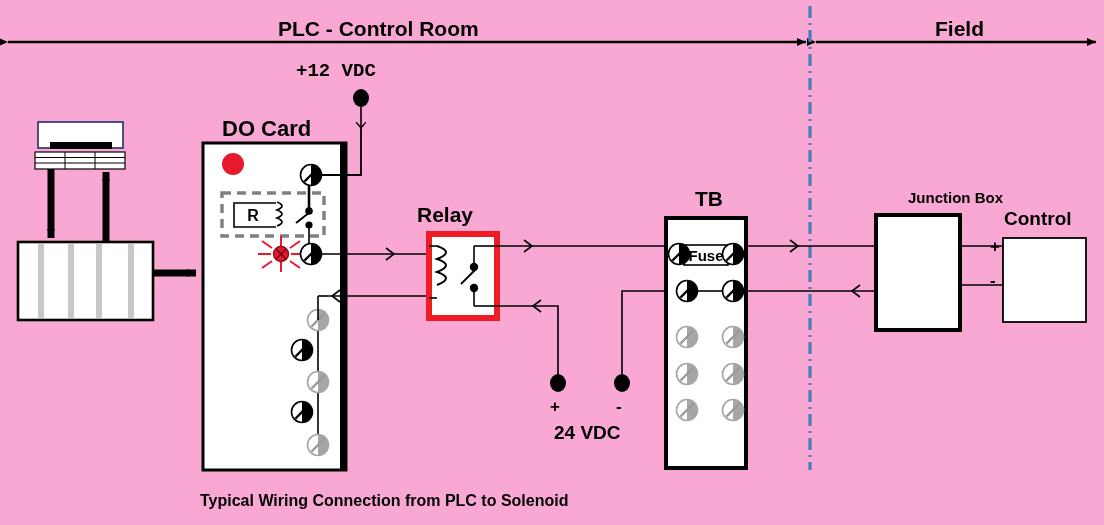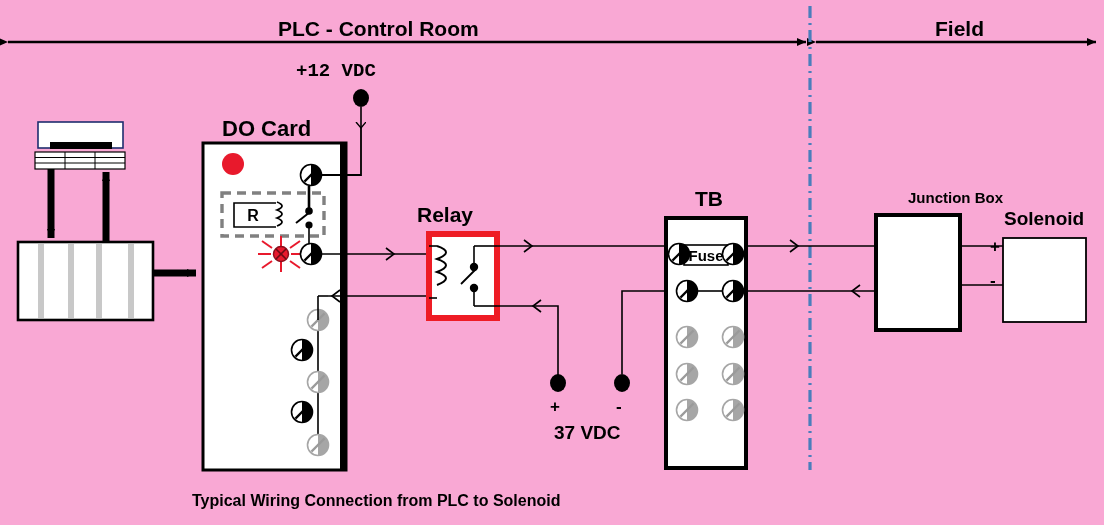--- a/index.html
+++ b/index.html
@@ -56,35 +56,35 @@
   <div class="lbl" style="left:58px; top:268px; font-size:19px;">CPU</div>
 
   <div class="lbl" style="left:417px; top:204px; font-size:21px;">Relay</div>
 
   <div class="lbl" style="left:695px; top:188px; font-size:21px;text-align:right;">TB</div>
 
   <div class="lbl" style="left:682px; top:224px; font-size:14px;">300mA</div>
 
   <div class="lbl" style="left:898px; top:190px; font-size:15px;margin-left:10px;">Junction Box</div>
 
-  <div class="lbl" style="left:1004px; top:209px; font-size:19px;">Solenoid</div>
+  <div class="lbl" style="left:1004px; top:209px; font-size:19px;">Control</div>
 
   <div class="lbl" style="left:990px; top:238px; font-size:17px;">+</div>
 
   <div class="lbl" style="left:990px; top:272px; font-size:17px;">-</div>
 
   <div class="lbl" style="left:550px; top:398px; font-size:17px;">+</div>
 
   <div class="lbl" style="left:616px; top:398px; font-size:17px;">-</div>
 
-  <div class="lbl" style="left:554px; top:423px; font-size:19px;">37 VDC</div>
+  <div class="lbl" style="left:554px; top:423px; font-size:19px;">24 VDC</div>
 
   <div class="lbl" style="left:292px; top:435px; font-size:17px;">-</div>
 
-  <div class="lbl" style="left:192px; top:493px; font-size:16px;">Typical Wiring Connection from PLC to Solenoid</div>
+  <div class="lbl" style="left:200px; top:493px; font-size:16px;">Typical Wiring Connection from PLC to Solenoid</div>
 
   <svg class="layer" viewBox="0 0 1104 525">
     <defs>
       <marker id="ahead" markerWidth="10" markerHeight="10" refX="9" refY="4" orient="auto" markerUnits="userSpaceOnUse">
         <path d="M0,0 L9,4 L0,8 z" fill="#000"></path>
       </marker>
       <marker id="ahead-s" markerWidth="8" markerHeight="8" refX="7" refY="3.2" orient="auto" markerUnits="userSpaceOnUse">
         <path d="M0,0 L7,3.2 L0,6.4 z" fill="#000"></path>
       </marker>
       <marker id="vtip" markerWidth="12" markerHeight="12" refX="6" refY="5" orient="auto" markerUnits="userSpaceOnUse">

